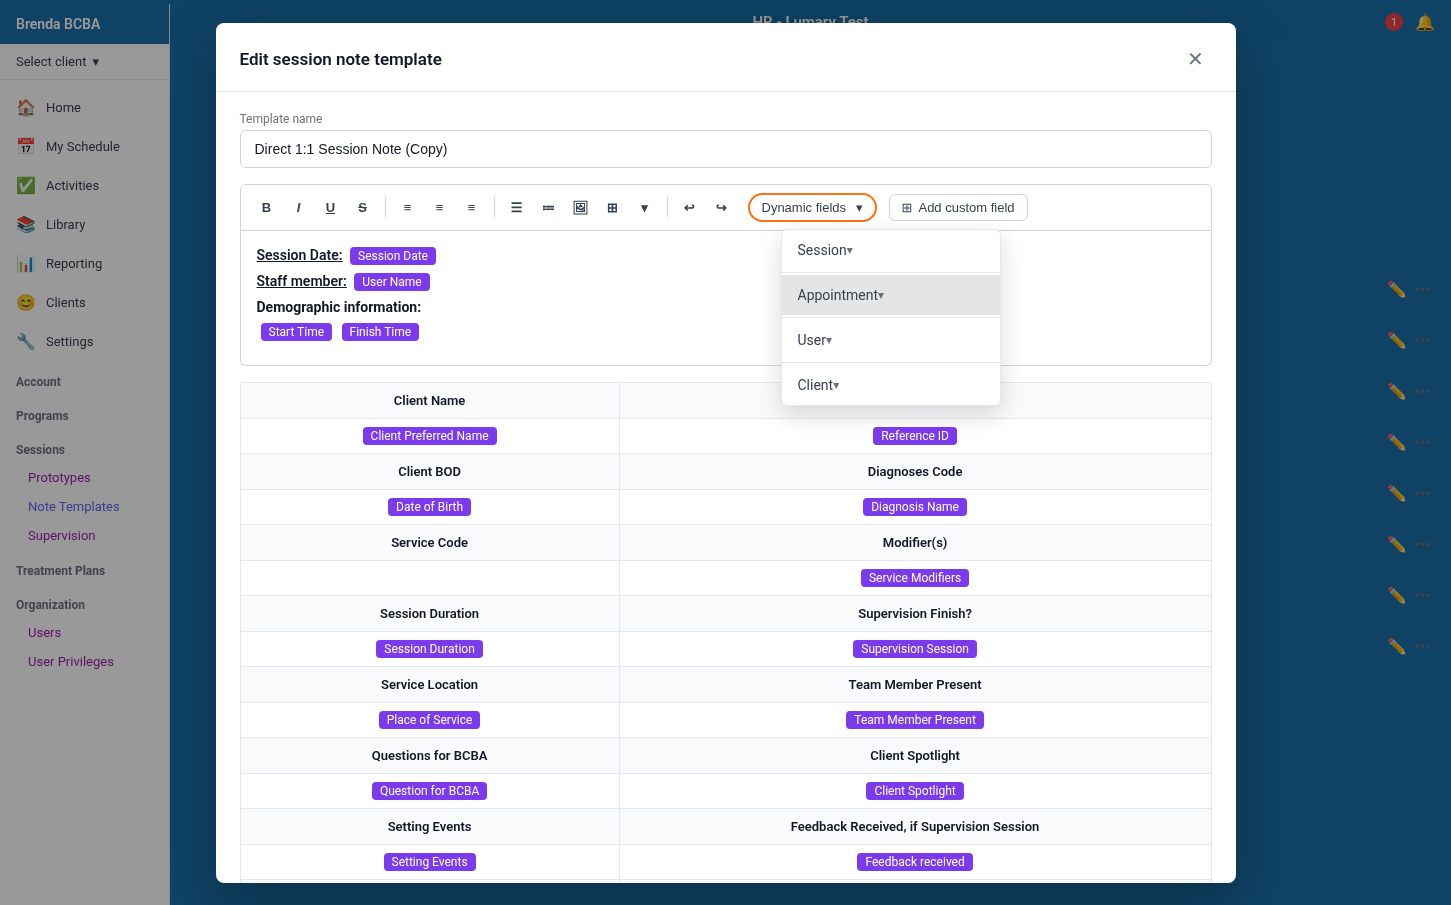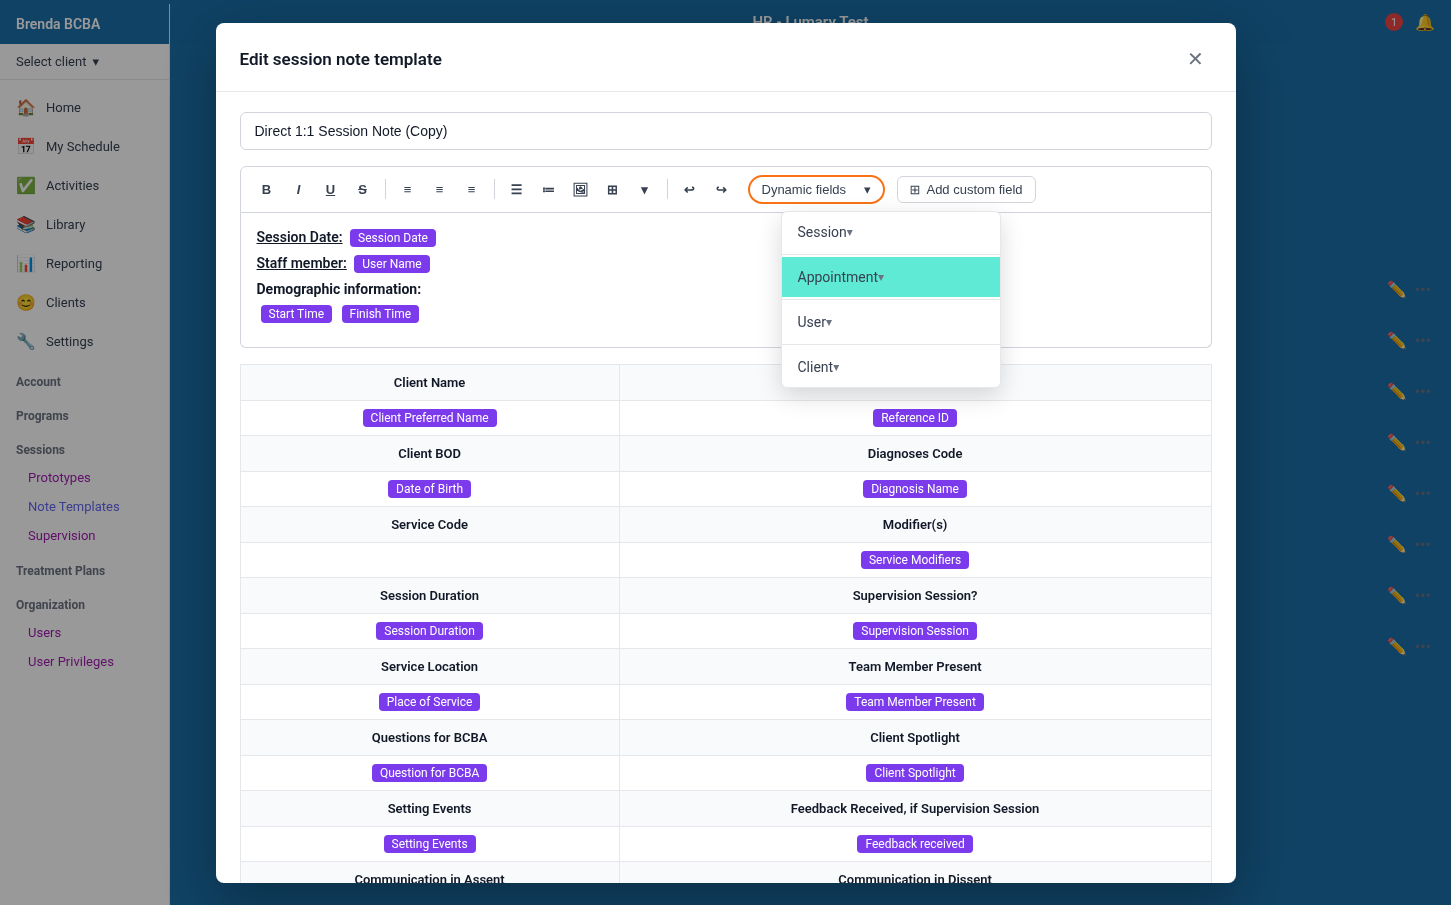--- a/index.html
+++ b/index.html
@@ -81,39 +81,39 @@
     }
     .toolbar-btn {
       width: 28px; height: 28px; border: none; background: none; cursor: pointer;
       border-radius: 4px; font-size: 13px; color: #374151; font-weight: 600;
       display: flex; align-items: center; justify-content: center;
     }
     .toolbar-separator { width: 1px; height: 20px; background: #d1d5db; margin: 0 4px; }
     .dynamic-fields-btn {
       margin-left: 8px; padding: 5px 12px; border: 2px solid #f97316; border-radius: 20px;
       background: #fff; font-size: 13px; font-weight: 500; color: #374151; cursor: pointer;
-      display: flex; align-items: flex-start; gap: 18px;
+      display: flex; align-items: flex-start; gap: 10px;
     }
     .add-custom-btn {
       margin-left: 8px; padding: 5px 12px; border: 1px solid #d1d5db; border-radius: 6px;
       background: #fff; font-size: 13px; color: #374151; cursor: pointer;
       display: flex; align-items: center; gap: 6px;
     }
 
     
     .dynamic-dropdown {
       position: absolute; top: 44px; left: 540px; width: 220px;
       background: white; border: 1px solid #e5e7eb; border-radius: 6px;
       box-shadow: 0 8px 24px rgba(0,0,0,0.15); z-index: 100;
     }
     .dropdown-item {
       padding: 12px 16px; font-size: 14px; color: #374151; cursor: pointer;
       display: flex; align-items: center; 
     }
-    .dropdown-item.highlighted { background: #5eead4; }
+    .dropdown-item.highlighted { background: #e5e5e5; }
     .dropdown-separator { height: 1px; background: #e5e7eb; margin: 2px 0; }
     .chevron { font-size: 12px; color: #6b7280; }
 
     
     .editor-content {
       border: 1px solid #d1d5db; border-top: none; border-radius: 0 0 6px 6px;
       padding: 16px; min-height: 120px; background: #fff;
     }
     .content-line { margin-bottom: 8px; font-size: 14px; color: #111827; }
     .field-chip {
@@ -206,20 +206,21 @@
 <div class="overlay"></div>
 
 <div class="modal">
   <div class="modal-header">
     <span class="modal-title">Edit session note template</span>
     <button class="modal-close">✕</button>
   </div>
   <div class="modal-body">
 
     <div class="template-name-section">
+      <div class="template-name-label">Template name</div>
       <input class="template-name-input" type="text" value="Direct 1:1 Session Note (Copy)" style="">
     </div>
 
     <div class="editor-toolbar">
       <button class="toolbar-btn">
           <b>B</b>
         </button>
       <button class="toolbar-btn">
           <i>I</i>
         </button>
@@ -315,21 +316,21 @@
       <tr>
         <th>Service Code</th>
         <th>Modifier(s)</th>
       </tr>
       <tr>
         <td></td>
         <td><span class="field-chip">Service Modifiers</span></td>
       </tr>
       <tr>
         <th>Session Duration</th>
-        <th>Supervision Session?</th>
+        <th>Supervision Finish?</th>
       </tr>
       <tr>
         <td><span class="field-chip">Session Duration</span></td>
         <td><span class="field-chip">Supervision Session</span></td>
       </tr>
       <tr>
         <th>Service Location</th>
         <th>Team Member Present</th>
       </tr>
       <tr>

